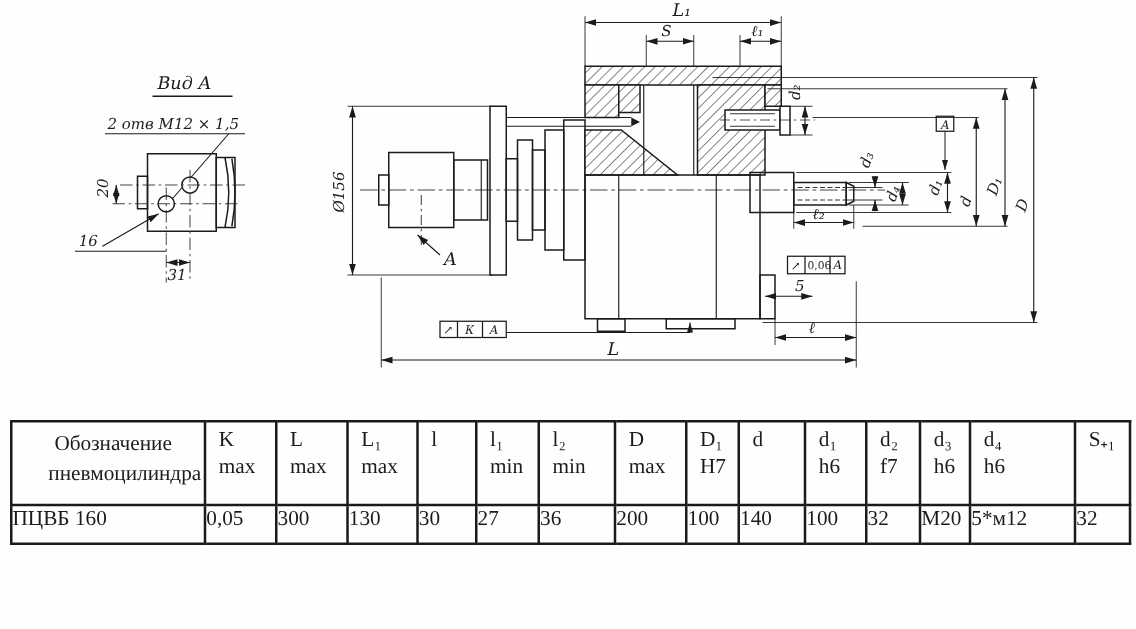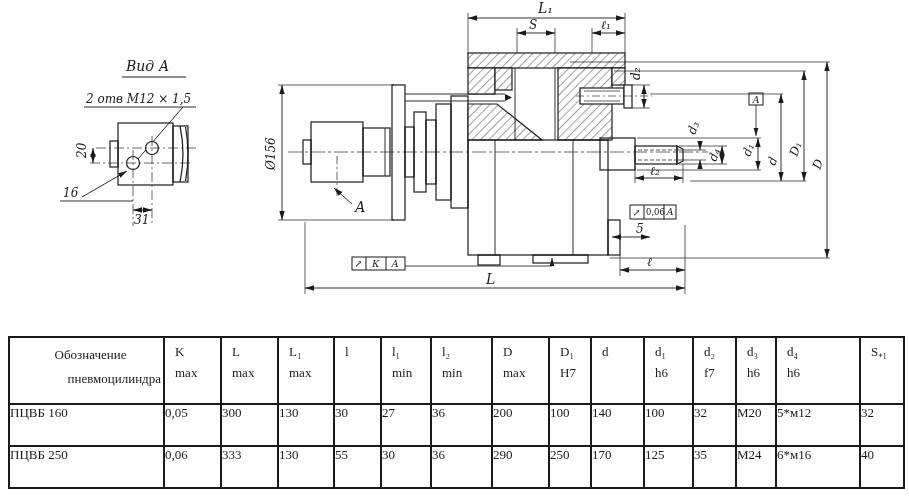--- a/index.html
+++ b/index.html
@@ -6,23 +6,23 @@
   .page{position:relative;width:909px;height:503px;background:#fefefe;overflow:hidden;
         font-family:"Liberation Serif",serif;color:#1b1b1b;}
   .draw-wrap{position:absolute;left:0;top:0;width:909px;height:334px;}
   svg text{fill:#1b1b1b;}
   .dimtxt{font:italic 12px "DejaVu Serif",serif;}
   .dimbig{font:italic 14px "DejaVu Serif",serif;}
   .frametxt{font:italic 9.5px "DejaVu Serif",serif;}
   .tbl-wrap{position:absolute;left:8px;top:336px;}
   table.spec{border-collapse:collapse;table-layout:fixed;width:895px;}
   table.spec th,table.spec td{border:2px solid #1a1a1a;padding:0;vertical-align:top;
-      font-family:"Liberation Serif",serif;font-size:13px;font-weight:normal;text-align:left;}
+      font-family:"Liberation Serif",serif;font-size:17px;font-weight:normal;text-align:left;}
   table.spec thead tr{height:67px;}
-  table.spec tbody tr{height:42px;}
+  table.spec tbody tr{height:31px;}
   .hcell{padding:3px 2px 0 10px;line-height:21px;}
   .hcell .sub{display:block;}
   .name-h .line1{display:block;text-align:center;line-height:24px;padding-top:2px;}
   .name-h .line2{display:block;text-align:right;padding-left:4px;line-height:24px;}
   td.val{padding:4px 2px 0 10px;margin-top:12px;}
   td.rowname{padding:4px 2px 0 24px;}
 </style>
 </head>
 <body>
 
@@ -308,33 +308,16 @@
             <td class="val">36</td>
             <td class="val">200</td>
             <td class="val">100</td>
             <td class="val">140</td>
             <td class="val">100</td>
             <td class="val">32</td>
             <td class="val">М20</td>
             <td class="val">5*м12</td>
             <td class="val">32</td>
           </tr>
-          <tr>
-            <td class="rowname">ПЦВБ 250</td>
-            <td class="val">0,06</td>
-            <td class="val">333</td>
-            <td class="val">130</td>
-            <td class="val">55</td>
-            <td class="val">30</td>
-            <td class="val">36</td>
-            <td class="val">290</td>
-            <td class="val">250</td>
-            <td class="val">170</td>
-            <td class="val">125</td>
-            <td class="val">35</td>
-            <td class="val">М24</td>
-            <td class="val">6*м16</td>
-            <td class="val">40</td>
-          </tr>
         </tbody>
     </table>
   </div>
 </div>
 
 </body></html>

